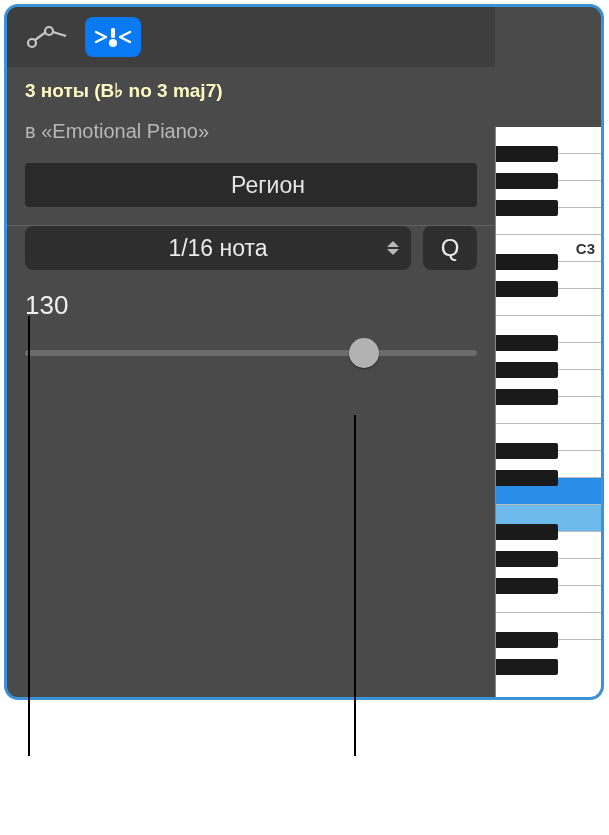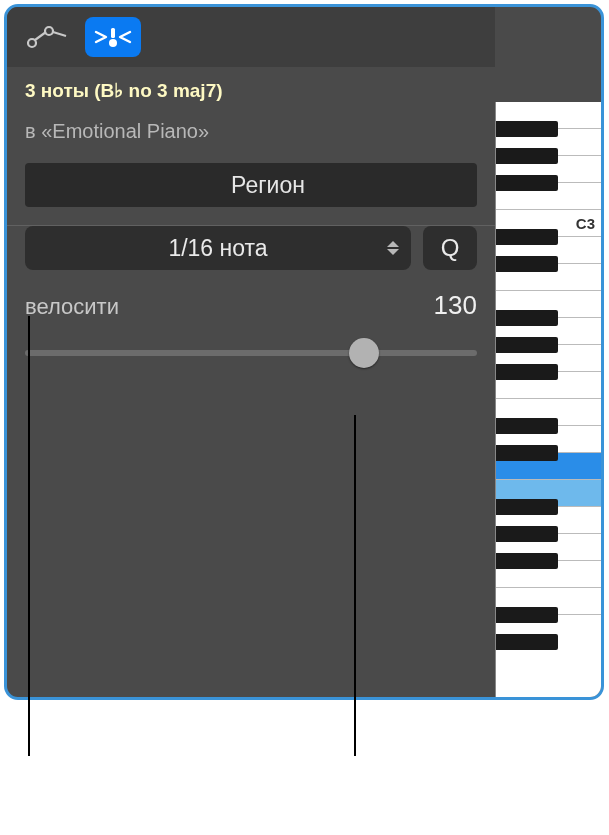--- a/index.html
+++ b/index.html
@@ -109,21 +109,21 @@
     background: #b2b2b2;
     box-shadow: 0 1px 2px rgba(0,0,0,0.5);
     cursor: grab;
   }
 
   
   .keyboard {
     width: 106px;
     background: #fff;
     position: relative;
-    margin-top: 95px;
+    margin-top: 120px;
     border-left: 1px solid #888;
   }
   .white-key {
     height: 27px;
     border-bottom: 1px solid #bbb;
     position: relative;
     background: #fff;
   }
   .white-key.sel { background: #2a8de8; }
   .white-key.sel-lite { background: #6eb9ec; }
@@ -188,21 +188,20 @@
         <span class="select-label">1/16 нота</span>
         <span class="chevrons">
           <span class="chev up"></span>
           <span class="chev down"></span>
         </span>
       </div>
       <div class="q-button">Q</div>
     </div>
 
     <div class="velocity-row">
-      <span class="velocity-label">велосити</span>
       <span class="velocity-value">130</span>
     </div>
 
     <div class="slider-wrap">
       <div class="slider-track"></div>
       <div class="slider-thumb" id="velocity-thumb" style="left: 75%;"></div>
     </div>
 
   </div>
 

